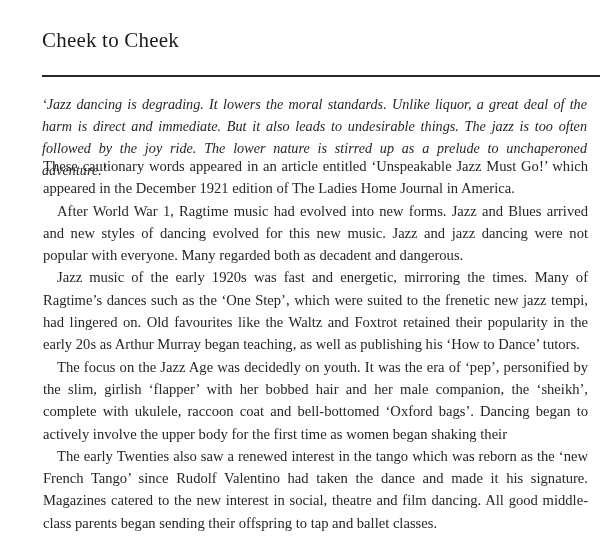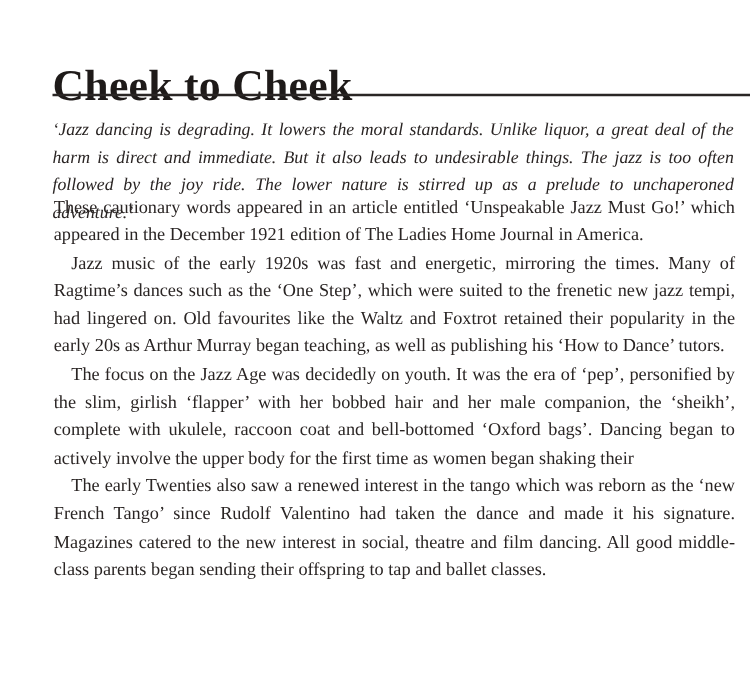--- a/index.html
+++ b/index.html
@@ -17,24 +17,24 @@
     }
     .page {
       position: absolute;
       left: 42px;
       top: 0;
       width: 558px;
     }
     .chapter-title {
       position: absolute;
       left: 0;
-      top: 52px;
+      top: 23px;
       margin: 0;
-      font-size: 35px;
-      font-weight: bold;
+      font-size: 21px;
+      font-weight: normal;
       letter-spacing: 0.2px;
       line-height: 34px;
       color: #1e1a19;
       white-space: nowrap;
     }
     .title-rule {
       position: absolute;
       left: 0;
       top: 75px;
       width: 560px;
@@ -74,17 +74,18 @@
 <body>
 
 <div class="page">
   <h1 class="chapter-title">Cheek to Cheek</h1>
   <div class="title-rule"></div>
 
   <p class="epigraph">‘Jazz dancing is degrading. It lowers the moral standards. Unlike liquor, a great deal of the harm is direct and immediate. But it also leads to undesirable things. The jazz is too often followed by the joy ride. The lower nature is stirred up as a prelude to unchaperoned adventure.’</p>
 
   <div class="body-text">
     <p>These cautionary words appeared in an article entitled ‘Unspeakable Jazz Must Go!’ which appeared in the December 1921 edition of The Ladies Home Journal in America.</p>
+    <p class="indent">After World War 1, Ragtime music had evolved into new forms. Jazz and Blues arrived and new styles of dancing evolved for this new music. Jazz and jazz dancing were not popular with everyone. Many regarded both as decadent and dangerous.</p>
     <p class="indent">Jazz music of the early 1920s was fast and energetic, mirroring the times. Many of Ragtime’s dances such as the ‘One Step’, which were suited to the frenetic new jazz tempi, had lingered on. Old favourites like the Waltz and Foxtrot retained their popularity in the early 20s as Arthur Murray began teaching, as well as publishing his ‘How to Dance’ tutors.</p>
     <p class="indent">The focus on the Jazz Age was decidedly on youth. It was the era of ‘pep’, personified by the slim, girlish ‘flapper’ with her bobbed hair and her male companion, the ‘sheikh’, complete with ukulele, raccoon coat and bell-bottomed ‘Oxford bags’. Dancing began to actively involve the upper body for the first time as women began shaking their</p>
     <p class="indent">The early Twenties also saw a renewed interest in the tango which was reborn as the ‘new French Tango’ since Rudolf Valentino had taken the dance and made it his signature. Magazines catered to the new interest in social, theatre and film dancing. All good middle-class parents began sending their offspring to tap and ballet classes.</p>
   </div>
 </div>
 
 </body></html>

